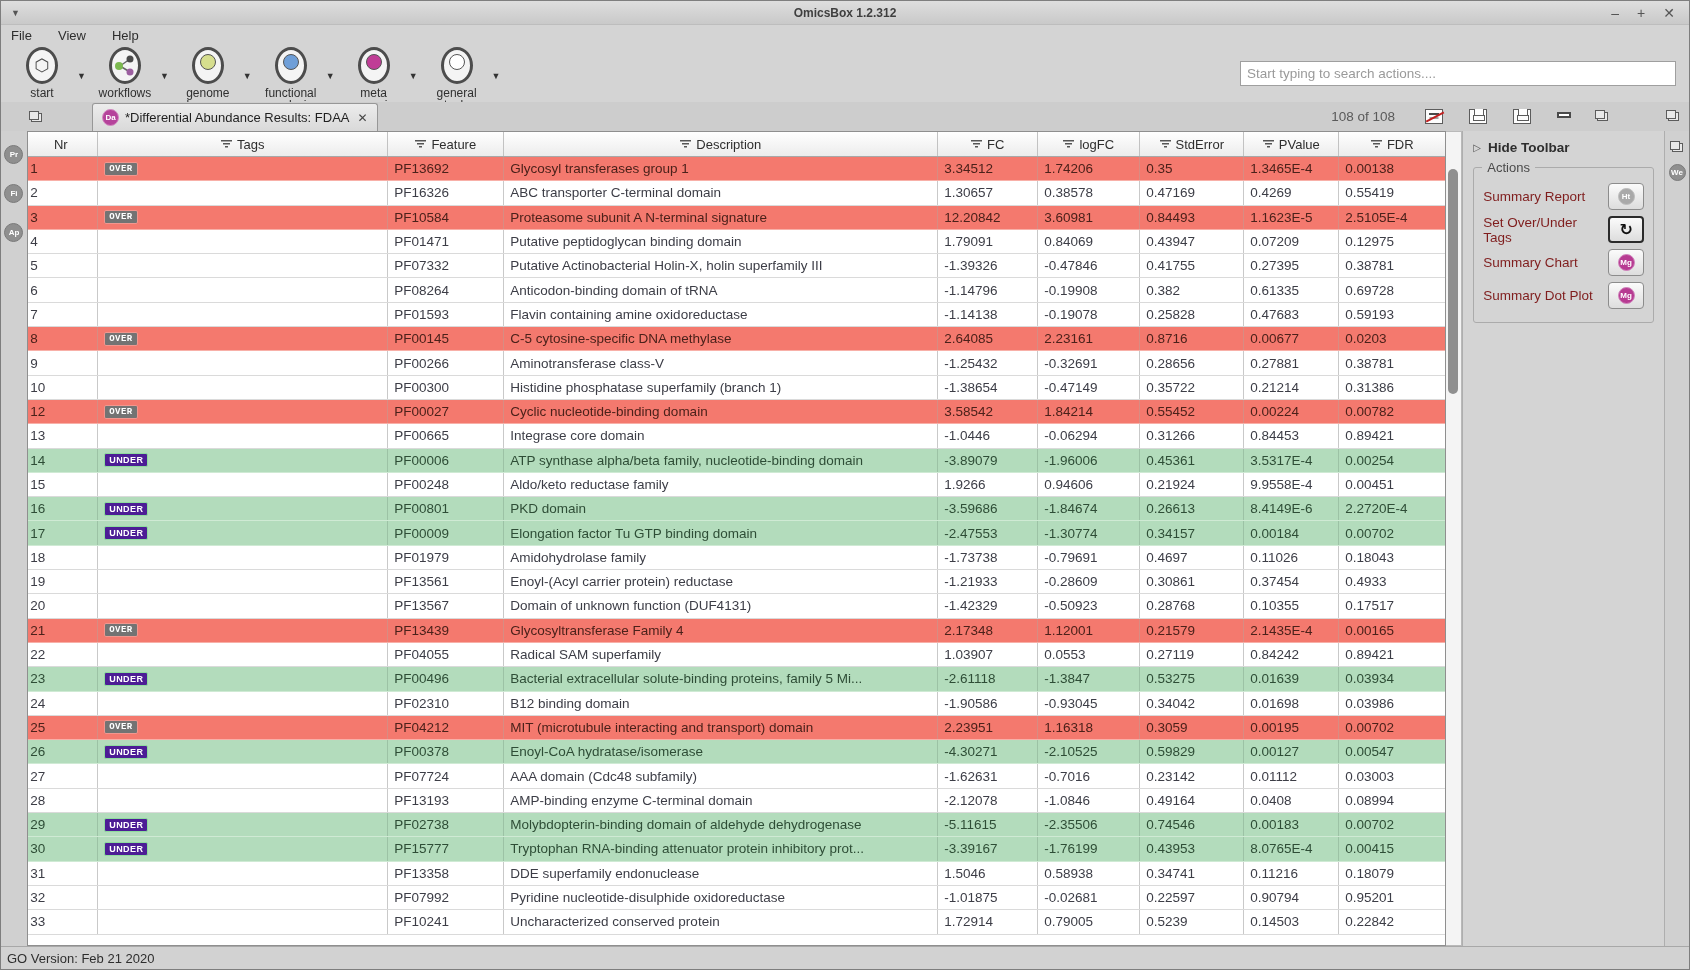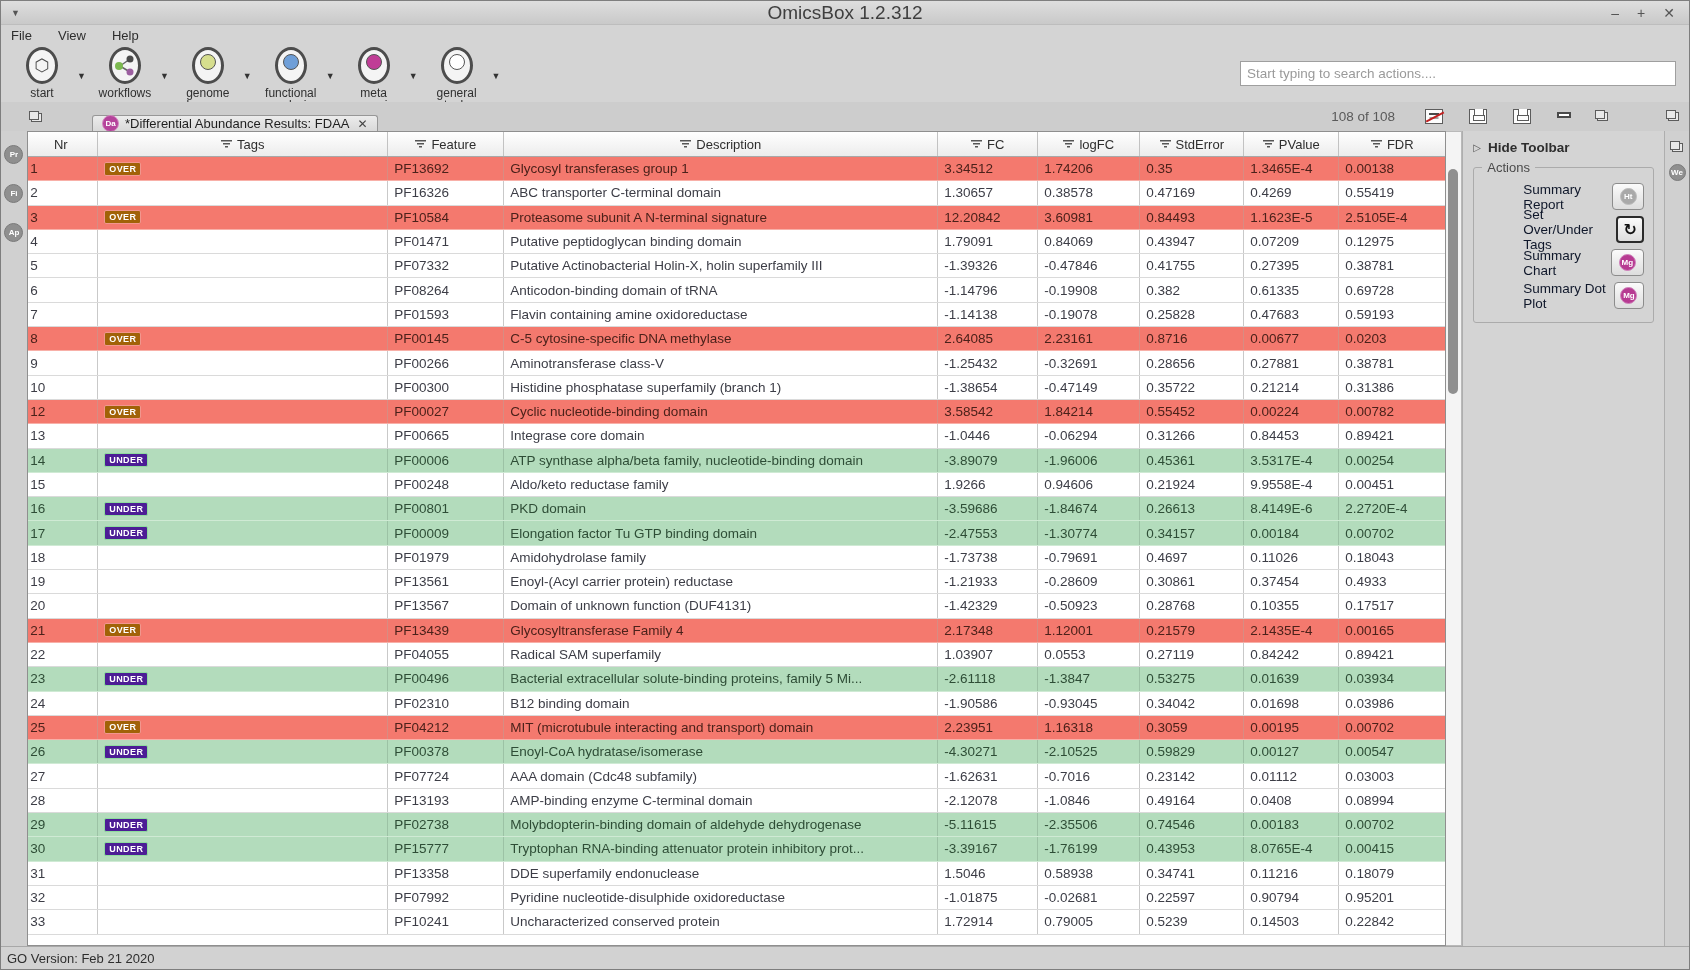--- a/index.html
+++ b/index.html
@@ -2,21 +2,21 @@
 <html><head>
 <meta charset="utf-8">
 <style>
   * { margin:0; padding:0; box-sizing:border-box; }
   body { font-family:"Liberation Sans","DejaVu Sans",sans-serif; background:#888; }
   .window { position:relative; width:1690px; height:970px; background:#d4d4d4; border:1px solid #7e7e7e; overflow:hidden; }
 
   
   .titlebar { position:absolute; top:0; left:0; right:0; height:24px; background:linear-gradient(#dedede,#c9c9c9); border-bottom:1px solid #bdbdbd; display:flex; align-items:center; }
   .titlebar .menu-arrow { margin-left:10px; font-size:9px; color:#555; }
-  .titlebar .title { position:absolute; left:0; right:0; text-align:center; font-size:19px; font-weight:normal; color:#3f3f3f; }
+  .titlebar .title { position:absolute; left:0; right:0; text-align:center; font-size:12px; font-weight:bold; color:#3f3f3f; }
   .win-controls { margin-left:auto; display:flex; gap:18px; padding-right:14px; z-index:2; }
   .win-controls span { font-size:14px; color:#555; line-height:22px; cursor:default; }
 
   
   .menubar { position:absolute; top:24px; left:0; right:0; height:20px; display:flex; gap:26px; padding-left:10px; align-items:center; }
   .menubar span { font-size:13px; color:#2e2e2e; }
 
   
   .toolbar { position:absolute; top:44px; left:0; right:0; height:57px; display:flex; align-items:flex-start; padding-left:8px; }
   .tool-group { display:flex; align-items:flex-start; margin-right:6px; }
@@ -28,21 +28,21 @@
   .tool-lbl { font-size:12px; color:#2f2f2f; line-height:12px; margin-top:3px; text-align:center; }
   .drop { font-size:9px; color:#333; margin:26px 0 0 2px; }
   .search-box { position:absolute; right:13px; top:16px; width:436px; height:25px; border:1px solid #9f9f9f; background:#fff; font-size:13.5px; padding:0 6px; color:#333; font-family:inherit; }
   .search-box::placeholder { color:#9a9a9a; }
 
   
   .tabbar { position:absolute; top:101px; left:0; right:0; height:29px; background:#cdcdcd; display:flex; align-items:flex-end; }
   .winbox { width:11px; height:9px; border:1px solid #5c5c5c; background:#e9e9e9; position:relative; }
   .winbox::before { content:""; position:absolute; left:-3px; top:-3px; width:8px; height:7px; border:1px solid #5c5c5c; background:#e9e9e9; }
   .tabbar .dock { margin:0 0 9px 30px; }
-  .tab { margin-left:50px; height:16px; background:linear-gradient(#ececec,#d9d9d9); border:1px solid #979797; border-bottom:none; border-radius:3px 3px 0 0; display:flex; align-items:center; gap:6px; padding:0 9px; }
+  .tab { margin-left:50px; height:28px; background:linear-gradient(#ececec,#d9d9d9); border:1px solid #979797; border-bottom:none; border-radius:3px 3px 0 0; display:flex; align-items:center; gap:6px; padding:0 9px; }
   .tab-ico { width:17px; height:17px; border-radius:50%; background:#b5439b; color:#fff; font-size:8px; font-weight:bold; display:flex; align-items:center; justify-content:center; border:1px solid #d389c0; }
   .tab-title { font-size:13px; color:#1f1f1f; }
   .tab-close { font-size:12px; color:#444; margin-left:2px; cursor:default; }
   .tab-right { margin-left:auto; display:flex; align-items:center; gap:26px; padding:0 10px 7px 0; }
   .count-lbl { font-size:13.5px; color:#5a5a5a; margin-right:4px; }
   .ico16 { width:18px; height:15px; border:1px solid #5c5c5c; background:#fdfdfd; position:relative; }
   .filter-off::before { content:""; position:absolute; left:3px; top:3px; width:10px; height:2px; background:#4a4a4a; box-shadow:0 4px 0 -0.5px #4a4a4a; }
   .filter-off::after { content:""; position:absolute; left:-1px; top:6px; width:20px; height:2px; background:#c02020; transform:rotate(-28deg); }
   .floppy::before { content:""; position:absolute; left:4px; top:-1px; width:8px; height:6px; border:1px solid #5c5c5c; border-top:none; background:#fff; }
   .floppy::after { content:""; position:absolute; left:3px; bottom:2px; width:10px; height:4px; border:1px solid #5c5c5c; }
@@ -63,33 +63,33 @@
   .tbody { flex:1; overflow:hidden; }
   .tr { display:flex; height:24.3px; border-bottom:1px solid #dadada; background:#fff; }
   .tr.over { background:#f4796e; border-bottom-color:#f8b0a8; }
   .tr.under { background:#b3dcbc; border-bottom-color:#cfead4; }
   .td { display:flex; align-items:center; padding-left:6px; font-size:13.5px; color:#3c3d46; border-right:1px solid #c9c9c9; overflow:hidden; white-space:nowrap; }
   .tr.over .td { color:#4b211a; border-right-color:#d88c82; }
   .tr.under .td { color:#2e4d36; border-right-color:#9cc2a5; }
   .col0{width:74px;} .col1{width:290px;} .col2{width:116px;} .col3{width:434px;}
   .col4{width:100px;} .col5{width:102px;} .col6{width:104px;} .col7{width:95px;} .col8{width:106px; border-right:none;}
   .badge { font-size:9px; font-weight:bold; color:#fff; padding:2px 4px 1px; border-radius:2px; letter-spacing:.4px; line-height:9px; }
-  .b-over { background:#a16207; border:1px solid #f2968e; }
+  .b-over { background:#737373; border:1px solid #f2968e;font-family:Liberation Mono, monospace; }
   .b-under { background:#4c1d95; border:1px solid #8fdc9e; }
 
   .vscroll { width:16px; background:#f4f4f4; border:1px solid #b9b9b9; border-left:none; position:relative; }
   .vthumb { position:absolute; left:2px; width:10px; top:37px; height:225px; background:#8f8f8f; border-radius:6px; }
 
   .sidebar { width:202px; background:#d4d4d4; border-left:1px solid #aeaeae; padding-top:4px; }
   .sb-header { display:flex; align-items:center; gap:7px; height:24px; padding:0 10px; font-size:13.5px; font-weight:bold; color:#2e2e2e; }
   .sb-header .tri { font-size:10px; color:#555; font-weight:normal; }
   .group { margin:8px 10px 0; border:1px solid #ababab; border-radius:3px; position:relative; padding:12px 9px 10px; }
   .group-legend { position:absolute; top:-8px; left:8px; background:#d4d4d4; padding:0 5px; font-size:13px; color:#4a4a4a; }
   .action-row { display:flex; align-items:center; justify-content:space-between; height:33px; }
-  .action-lbl { font-size:13.5px; color:#0f172a;margin-left:40px; }
+  .action-lbl { font-size:13.5px; color:#7f1d1d; }
   .action-btn { width:36px; height:27px; border:1px solid #8c8c8c; border-radius:4px; background:linear-gradient(#fbfbfb,#dddddd); display:flex; align-items:center; justify-content:center; }
   .action-btn.focused { border:2px solid #2b2b2b; }
   .mini-circle { width:17px; height:17px; border-radius:50%; color:#fff; font-size:8px; font-weight:bold; display:flex; align-items:center; justify-content:center; }
   .c-gray { background:#a9a9a9; border:1px solid #bdbdbd;text-align:right; }
   .c-mag { background:#b73b92; border:1px solid #d083bc; }
   .refresh-glyph { font-size:16px; font-weight:bold; color:#111; line-height:16px; }
 
   .right-rail { width:25px; background:#d0d0d0; border-left:1px solid #aeaeae; display:flex; flex-direction:column; align-items:center; padding-top:12px; gap:10px; }
   .right-rail .rail-circle { width:17px; height:17px; }
   .rail-dock { margin-bottom:2px; }

